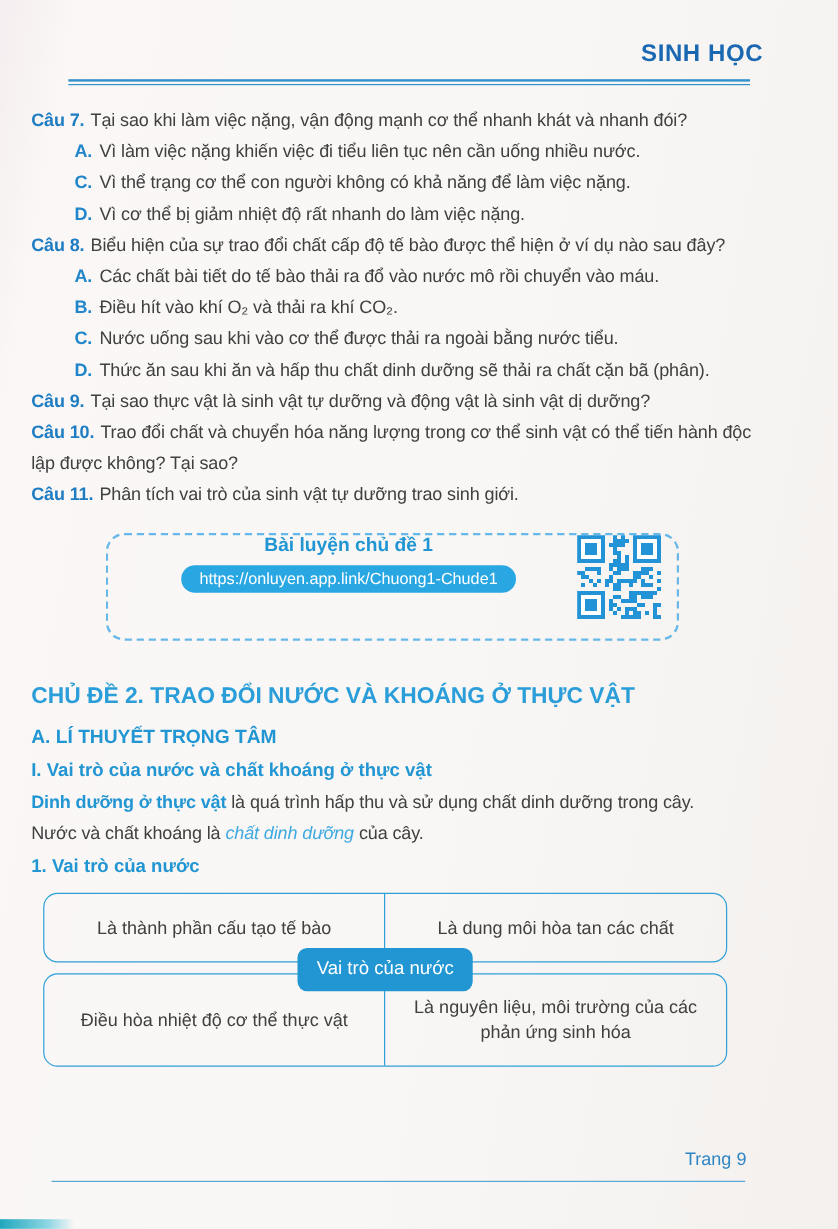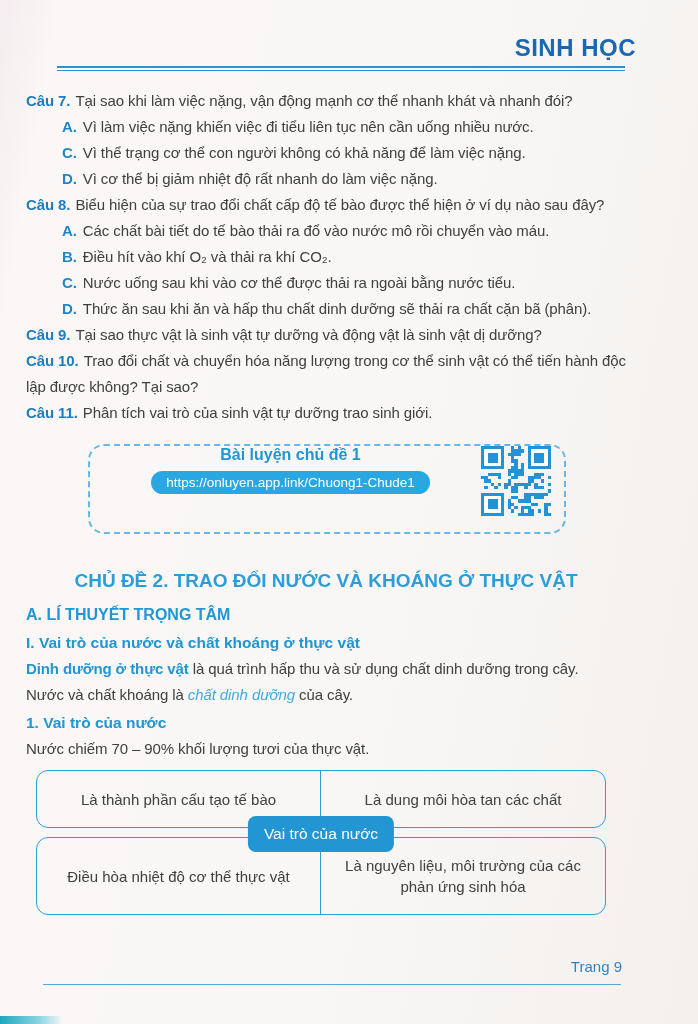--- a/index.html
+++ b/index.html
@@ -8,21 +8,21 @@
     font-family:"Liberation Sans","DejaVu Sans",sans-serif;
     background:#e9e9e9;
   }
   .page{
     position:relative;width:698px;height:1024px;box-sizing:border-box;
     background:linear-gradient(100deg,#f5edef 0%,#faf7f6 7%,#f9f7f5 55%,#f3f0ee 100%);
   }
   
   .page-title{
     position:absolute;top:34px;right:62px;
-    font-size:24px;font-weight:bold;color:#1a68b2;letter-spacing:.5px;
+    font-size:20px;font-weight:bold;color:#1a68b2;letter-spacing:.5px;
   }
   .header-rule{
     position:absolute;top:66px;left:57px;width:568px;height:5px;
     border-top:2px solid #3191cb;border-bottom:1.5px solid #3191cb;box-sizing:border-box;
   }
   
   .content{position:absolute;top:88px;left:26px;width:600px;}
   .q,.opt,.para{margin:0;line-height:26px;font-size:15px;color:#3f4040;letter-spacing:-.1px;}
   .q-nowrap{white-space:nowrap;}
   .qlabel{color:#1e7cc2;font-weight:bold;margin-right:5px;white-space:nowrap;}
@@ -35,21 +35,21 @@
     display:flex;justify-content:space-between;padding:0 13px 0 10px;
   }
   .pb-left{flex:1;display:flex;flex-direction:column;align-items:center;gap:7px;}
   .pb-title{color:#2196d3;font-weight:bold;font-size:16px;}
   .pb-pill{
     background:#29a7e2;color:#fff;border-radius:14px;padding:4px 15px;
     font-size:13.5px;letter-spacing:0;cursor:pointer;white-space:nowrap;
   }
   .pb-qr{width:70px;height:70px;flex:0 0 auto;}
   
-  .chapter{margin:34px 0 0;text-align:center;color:#2b9ed9;font-size:19px;font-weight:bold;line-height:26px;}
+  .chapter{margin:34px 0 0;text-align:left;color:#2b9ed9;font-size:19px;font-weight:bold;line-height:26px;}
   .h-a{margin:8px 0 0;color:#2196d3;font-weight:bold;font-size:16px;line-height:26px;}
   .h-i,.h-1{margin:2px 0 0;color:#2196d3;font-weight:bold;font-size:15.5px;line-height:26px;}
   .lead{color:#2196d3;font-weight:bold;}
   .term{color:#3fa9e0;font-style:italic;}
   
   .diagram{position:relative;width:570px;margin:8px 0 0 10px;}
   .drow{display:grid;grid-template-columns:1fr 1fr;border:1.6px solid #2da0d8;border-radius:12px;box-sizing:border-box;}
   .drow-top{height:58px;margin-bottom:9px;}
   .drow-bottom{height:78px;}
   .dcell{display:flex;align-items:center;justify-content:center;text-align:center;
@@ -227,21 +227,20 @@
             <rect x="20" y="20" width="1" height="1" fill="#2293d6"></rect>
           </svg></div>
     </div>
 
     <p class="chapter">CHỦ ĐỀ 2. TRAO ĐỔI NƯỚC VÀ KHOÁNG Ở THỰC VẬT</p>
     <p class="h-a">A. LÍ THUYẾT TRỌNG TÂM</p>
     <p class="h-i">I. Vai trò của nước và chất khoáng ở thực vật</p>
     <p class="para"><span class="lead">Dinh dưỡng ở thực vật</span><span> là quá trình hấp thu và sử dụng chất dinh dưỡng trong cây.</span></p>
     <p class="para"><span>Nước và chất khoáng là </span><span class="term">chất dinh dưỡng</span><span> của cây.</span></p>
     <p class="h-1">1. Vai trò của nước</p>
-    <p class="para">Nước chiếm 70 – 90% khối lượng tươi của thực vật.</p>
 
     <div class="diagram">
       <div class="drow drow-top">
         <div class="dcell">
             <span>Là thành phần cấu tạo tế bào</span>
           </div>
         <div class="dcell">
             <span>Là dung môi hòa tan các chất</span>
           </div>
       </div>

